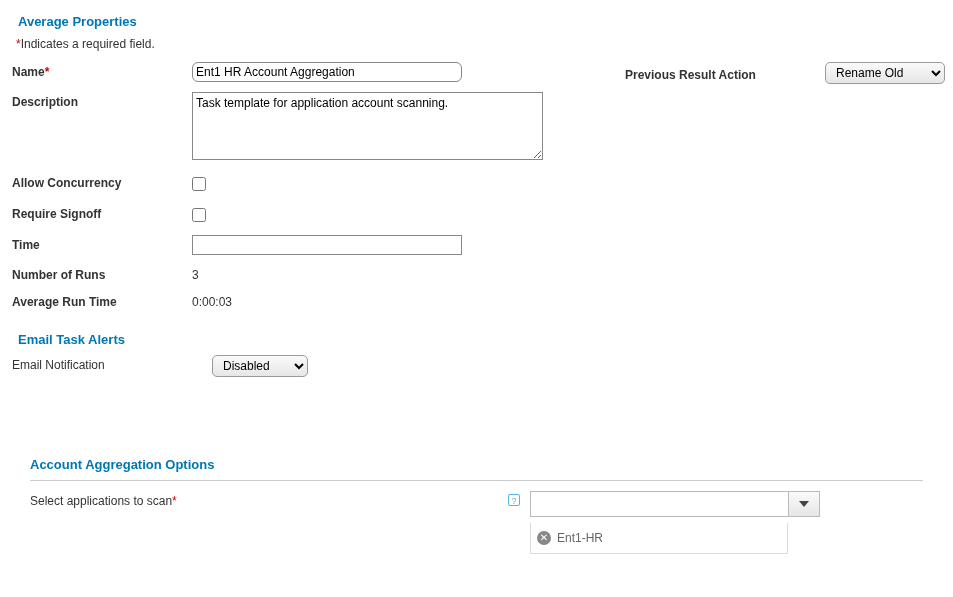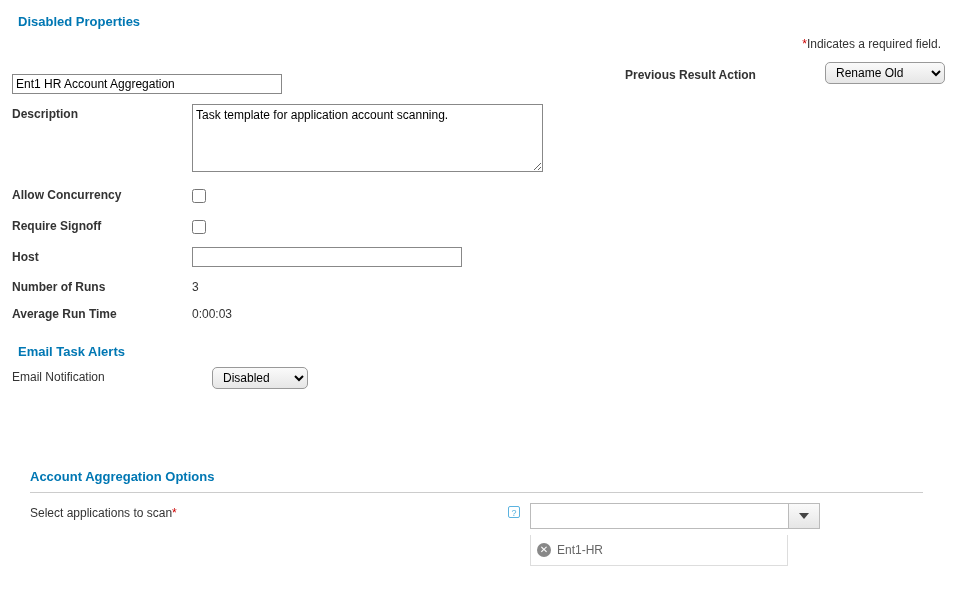--- a/index.html
+++ b/index.html
@@ -10,23 +10,22 @@
       background: #fff;
       padding: 8px 12px;
     }
     .section-header {
       color: #0077b3;
       font-weight: bold;
       font-size: 13px;
       margin: 6px 0 8px 6px;
     }
     .required-note {
-      margin: 0 0 23px 4px;
+      margin: 0 0 11px 4px;
       color: #333;
-      text-align: right;
     }
     .asterisk { color: #cc0000; }
     .form-row {
       display: flex;
       align-items: flex-start;
       margin-bottom: 10px;
     }
     .form-label {
       width: 180px;
       flex-shrink: 0;
@@ -44,21 +43,21 @@
       display: flex;
       align-items: center;
     }
     .right-col .form-label { width: 200px; }
     input[type="text"] {
       border: 1px solid #888;
       font-size: 12px;
       padding: 2px 3px;
       height: 20px;
     }
-    .name-input { width: 270px; }
+    .name-input { width: 270px; border-radius: 6px; }
     .host-input { width: 270px; }
     textarea {
       border: 1px solid #888;
       font-size: 12px;
       padding: 3px;
       width: 351px;
       height: 68px;
       resize: both;
       font-family: Arial, Helvetica, sans-serif;
     }
@@ -175,34 +174,37 @@
       color: #fff;
       font-size: 10px;
       line-height: 1;
       margin-right: 6px;
       cursor: pointer;
     }
   </style>
 </head>
 <body>
 
-<div class="section-header">Disabled Properties</div>
+<div class="section-header">Average Properties</div>
 
 <div class="required-note">
   <span class="asterisk">*</span><span>Indicates a required field.</span>
 </div>
 
 <div class="right-col">
   <div class="form-label">Previous Result Action</div>
   <select class="select-prev">
     <option>Rename Old</option>
   </select>
 </div>
 
 <div class="form-row">
+  <div class="form-label">
+    <span>Name</span><span class="asterisk">*</span>
+  </div>
   <div class="form-value">
     <input type="text" class="name-input" value="Ent1 HR Account Aggregation" style="">
   </div>
 </div>
 
 <div class="form-row">
   <div class="form-label">Description</div>
   <div class="form-value">
     <textarea style="">Task template for application account scanning.</textarea>
   </div>
@@ -216,21 +218,21 @@
 </div>
 
 <div class="form-row">
   <div class="form-label">Require Signoff</div>
   <div class="form-value">
     <input type="checkbox" style="">
   </div>
 </div>
 
 <div class="form-row">
-  <div class="form-label">Host</div>
+  <div class="form-label">Time</div>
   <div class="form-value">
     <input type="text" class="host-input" value="" style="">
   </div>
 </div>
 
 <div class="form-row">
   <div class="form-label">Number of Runs</div>
   <div class="form-value">
     <span class="static-val">3</span>
   </div>

